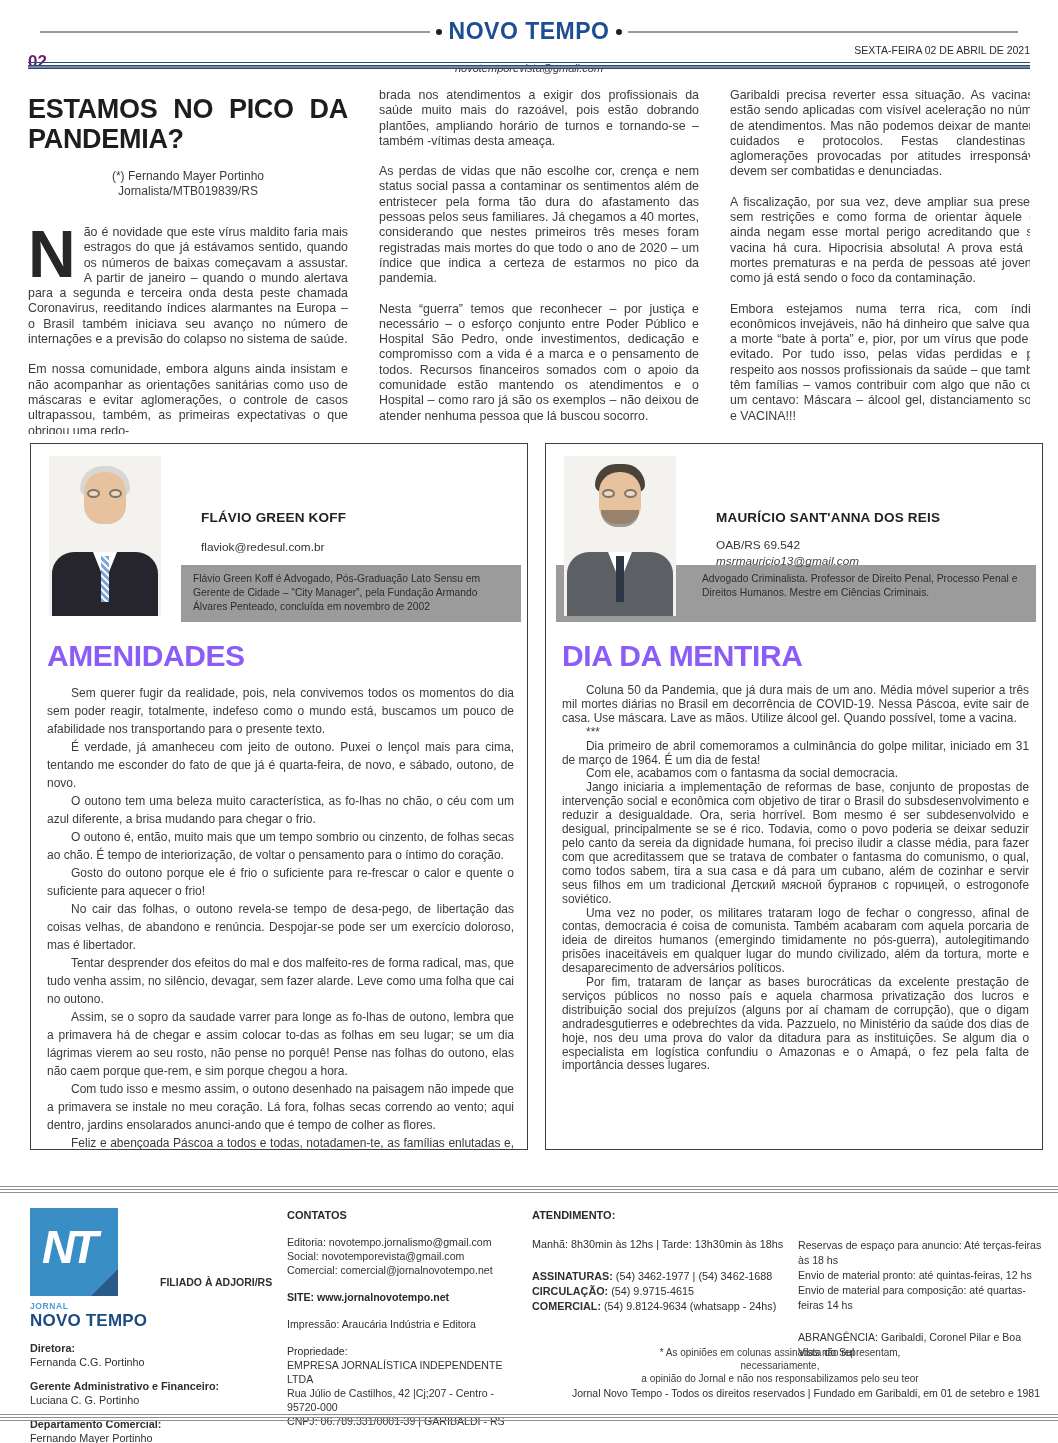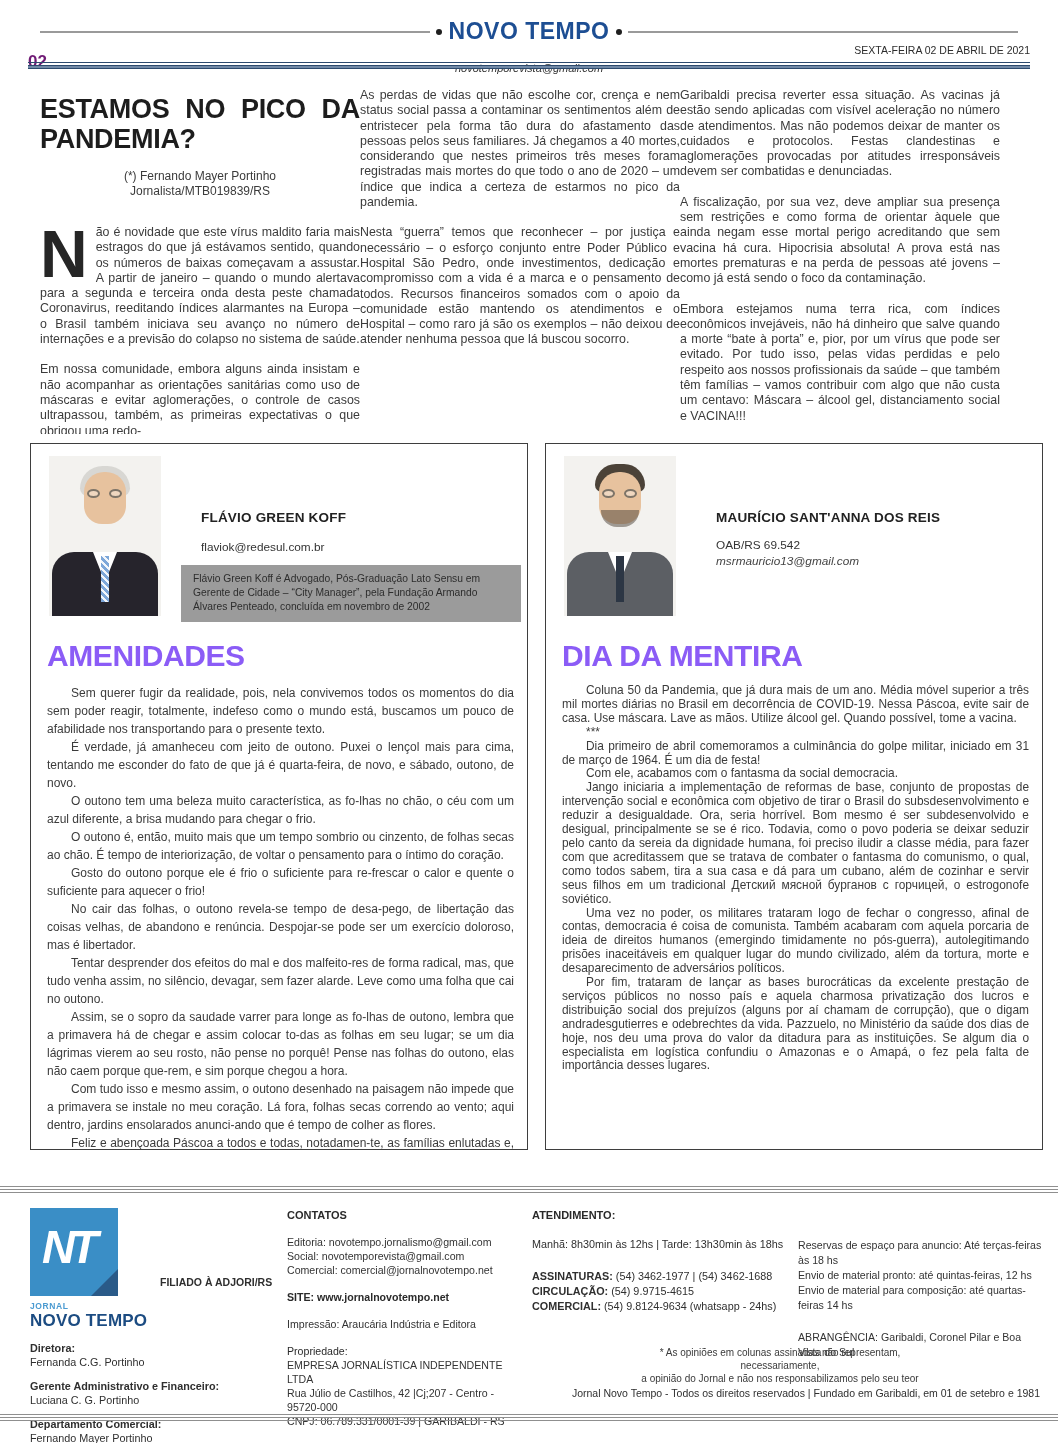--- a/index.html
+++ b/index.html
@@ -18,21 +18,21 @@
   .masthead { position:absolute; top:18px; left:0; right:0; text-align:center; }
   .masthead-title { color:#1d4e93; font-size:23px; font-weight:bold; letter-spacing:0.5px; }
   .masthead-email { font-style:italic; font-size:11px; color:#333; margin-top:17px; }
   .issue-date { position:absolute; right:28px; top:44px; font-size:10.5px; color:#2c2c2c; }
   .header-rule { position:absolute; top:62px; left:28px; right:28px; }
   .hr1 { height:1px; background:#2c4a6e; }
   .hr-gap { height:2px; }
   .hr2 { height:4px; background:#7189a6; border-top:1px solid #2c4a6e; border-bottom:1px solid #2c4a6e; }
 
   
-  .news { position:absolute; top:88px; left:28px; right:28px; height:346px; display:flex; overflow:hidden;margin-left:12px; }
+  .news { position:absolute; top:88px; left:28px; right:28px; height:346px; display:flex; gap:31px; overflow:hidden; }
   .news-col { width:320px; flex:0 0 320px; font-size:12.4px; line-height:15.3px; text-align:justify; color:#3b3b3b; overflow:hidden; }
   .news-title { font-size:27px; line-height:30px; font-weight:bold; color:#1d1d1d; letter-spacing:-0.3px; margin:6px 0 15px; }
   .byline { font-size:12px; line-height:14.5px; color:#3b3b3b; margin-bottom:27px; text-align:center; }
   .news-col p { margin:0 0 15px; }
   .dropcap { float:left; font-size:66px; line-height:53px; font-weight:bold; color:#262626; padding:3px 8px 0 0; }
 
   
   .boxes { position:absolute; top:443px; left:30px; display:flex; gap:17px; }
   .pbox { position:relative; width:498px; height:707px; border:1px solid #3e3e3e; background:#fff; overflow:hidden; }
   .profile { position:relative; height:182px; }
@@ -133,20 +133,21 @@
         <div>(*) Fernando Mayer Portinho</div>
         <div>Jornalista/MTB019839/RS</div>
       </div>
       <p><span class="dropcap">N</span><span>ão é novidade que este vírus maldito faria mais estragos do que já estávamos sentido, quando os números de baixas começavam a assustar. A partir de janeiro – quando o mundo alertava para a segunda e terceira onda desta peste chamada Coronavirus, reeditando índices alarmantes na Europa – o Brasil também iniciava seu avanço no número de internações e a previsão do colapso no sistema de saúde.</span></p>
       <div>
           <p>Em nossa comunidade, embora alguns ainda insistam e não acompanhar as orientações sanitárias como uso de máscaras e evitar aglomerações, o controle de casos ultrapassou, também, as primeiras expectativas o que obrigou uma redo-</p>
         </div>
     </div>
     <div class="news-col">
       <div>
+          <p>brada nos atendimentos a exigir dos profissionais da saúde muito mais do razoável, pois estão dobrando plantões, ampliando horário de turnos e tornando-se – também -vítimas desta ameaça.</p>
           <p>As perdas de vidas que não escolhe cor, crença e nem status social passa a contaminar os sentimentos além de entristecer pela forma tão dura do afastamento das pessoas pelos seus familiares. Já chegamos a 40 mortes, considerando que nestes primeiros três meses foram registradas mais mortes do que todo o ano de 2020 – um índice que indica a certeza de estarmos no pico da pandemia.</p>
           <p>Nesta “guerra” temos que reconhecer – por justiça e necessário – o esforço conjunto entre Poder Público e Hospital São Pedro, onde investimentos, dedicação e compromisso com a vida é a marca e o pensamento de todos. Recursos financeiros somados com o apoio da comunidade estão mantendo os atendimentos e o Hospital – como raro já são os exemplos – não deixou de atender nenhuma pessoa que lá buscou socorro.</p>
         </div>
     </div>
     <div class="news-col">
       <div>
           <p>Garibaldi precisa reverter essa situação. As vacinas já estão sendo aplicadas com visível aceleração no número de atendimentos. Mas não podemos deixar de manter os cuidados e protocolos. Festas clandestinas e aglomerações provocadas por atitudes irresponsáveis devem ser combatidas e denunciadas.</p>
           <p>A fiscalização, por sua vez, deve ampliar sua presença sem restrições e como forma de orientar àquele que ainda negam esse mortal perigo acreditando que sem vacina há cura. Hipocrisia absoluta! A prova está nas mortes prematuras e na perda de pessoas até jovens – como já está sendo o foco da contaminação.</p>
           <p>Embora estejamos numa terra rica, com índices econômicos invejáveis, não há dinheiro que salve quando a morte “bate à porta” e, pior, por um vírus que pode ser evitado. Por tudo isso, pelas vidas perdidas e pelo respeito aos nossos profissionais da saúde – que também têm famílias – vamos contribuir com algo que não custa um centavo: Máscara – álcool gel, distanciamento social e VACINA!!!</p>
         </div>
@@ -182,20 +183,21 @@
           <p>No cair das folhas, o outono revela-se tempo de desa-pego, de libertação das coisas velhas, de abandono e renúncia. Despojar-se pode ser um exercício doloroso, mas é libertador.</p>
           <p>Tentar desprender dos efeitos do mal e dos malfeito-res de forma radical, mas, que tudo venha assim, no silêncio, devagar, sem fazer alarde. Leve como uma folha que cai no outono.</p>
           <p>Assim, se o sopro da saudade varrer para longe as fo-lhas de outono, lembra que a primavera há de chegar e assim colocar to-das as folhas em seu lugar; se um dia lágrimas vierem ao seu rosto, não pense no porquê! Pense nas folhas do outono, elas não caem porque que-rem, e sim porque chegou a hora.</p>
           <p>Com tudo isso e mesmo assim, o outono desenhado na paisagem não impede que a primavera se instale no meu coração. Lá fora, folhas secas correndo ao vento; aqui dentro, jardins ensolarados anunci-ando que é tempo de colher as flores.</p>
           <p>Feliz e abençoada Páscoa a todos e todas, notadamen-te, as famílias enlutadas e, registro com pesar o passamento de Antonieta Ongaratto e Lauro Flores, sendo que escrevo esta terça-feira 30 de março.</p>
         </div>
     </div>
 
     <div class="pbox">
       <div class="profile">
+        <div class="band band-r">Advogado Criminalista. Professor de Direito Penal, Processo Penal e Direitos Humanos. Mestre em Ciências Criminais.</div>
         <div class="photo photo--m">
           <div class="hair"></div>
           <div class="head"></div>
           <div class="g1"></div>
           <div class="g2"></div>
           <div class="beard"></div>
           <div class="torso"></div>
           <div class="collar"></div>
           <div class="tie"></div>
         </div>

